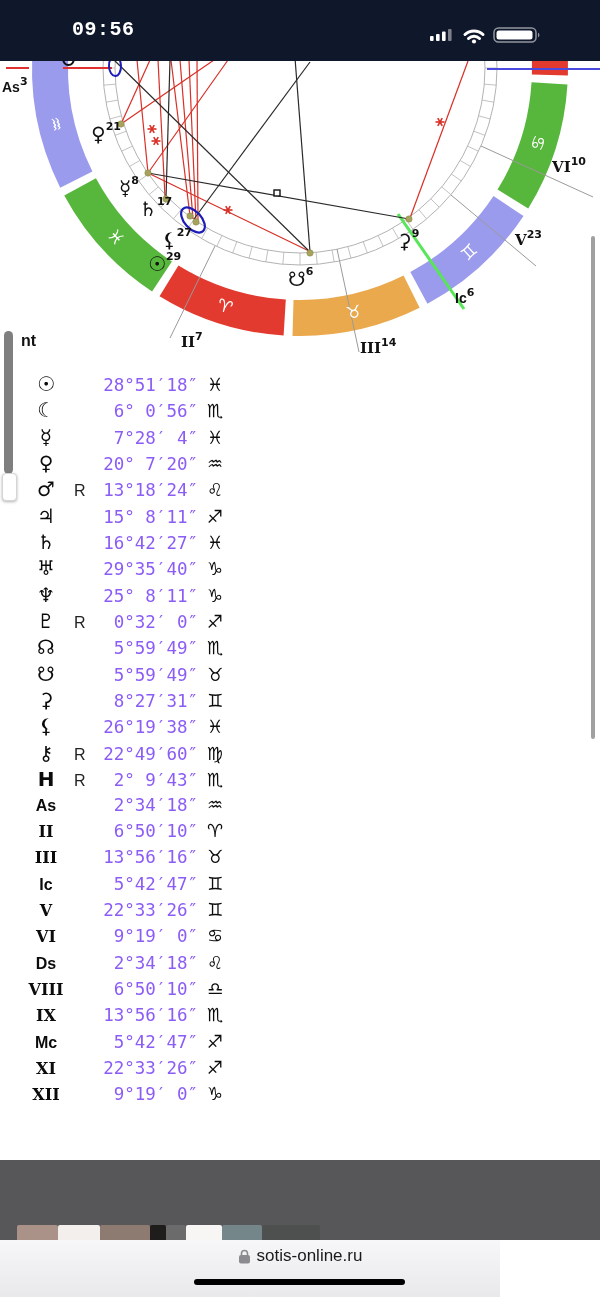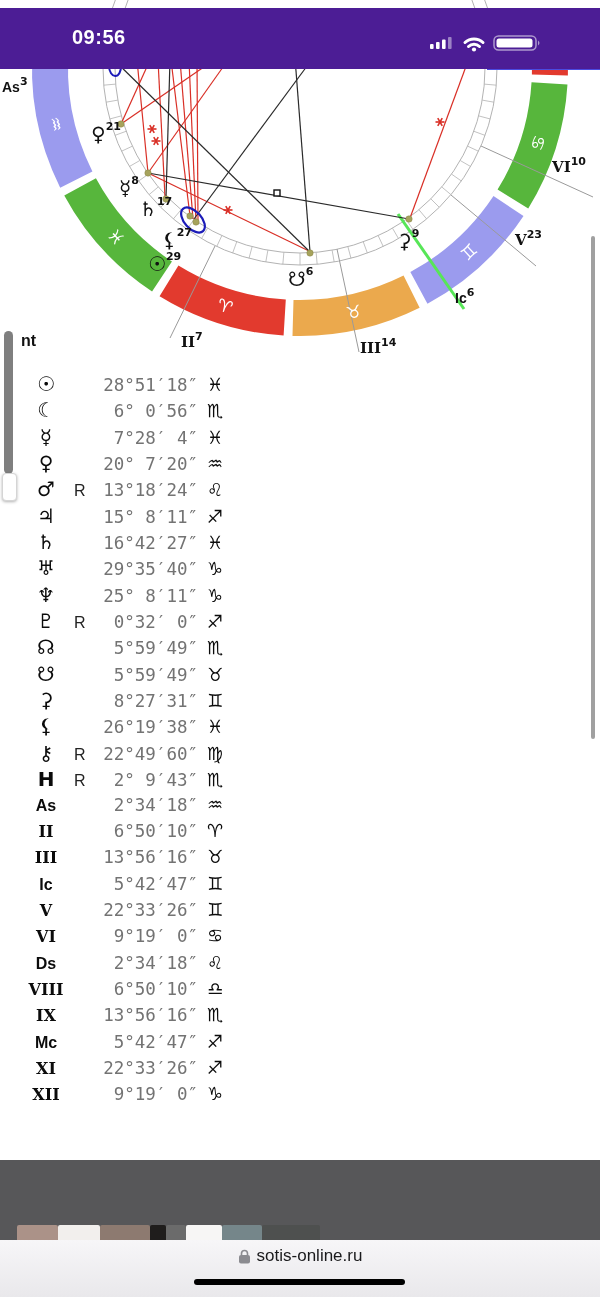--- a/index.html
+++ b/index.html
@@ -1,19 +1,19 @@
 <!DOCTYPE html>
 <html><head>
 <meta charset="utf-8">
 <style>
   html,body{margin:0;padding:0;}
   body{width:600px;height:1297px;position:relative;background:#fff;overflow:hidden;
        font-family:"Liberation Sans",sans-serif;}
   
-  .status-bar{position:absolute;left:0;top:8px;width:600px;height:61px;background:#4c1d95;z-index:50;}
+  .status-bar{position:absolute;left:0;top:0;width:600px;height:61px;background:#0f172a;z-index:50;font-family:Liberation Mono, monospace;}
   .status-time{position:absolute;left:72px;top:18px;color:#fff;font-size:20px;font-weight:600;letter-spacing:.5px;}
   .status-icons{position:absolute;left:428px;top:24px;}
   
   .chart-svg{position:absolute;left:0;top:0;z-index:1;}
   .planet-glyph{font-family:"DejaVu Sans",sans-serif;font-size:20px;font-weight:700;fill:#111;}
   .planet-sup{font-family:"DejaVu Sans",sans-serif;font-size:11px;font-weight:700;fill:#111;}
   .house-lbl-sans{font-family:"Liberation Sans",sans-serif;font-size:14px;font-weight:700;fill:#111;}
   .house-lbl-serif{font-family:"DejaVu Serif",serif;font-size:15px;font-weight:700;fill:#111;}
   .sign-glyph{font-family:"DejaVu Sans",sans-serif;font-size:17px;font-weight:700;fill:#fff;}
   
@@ -21,26 +21,26 @@
   .left-handle{position:absolute;left:2px;top:473px;width:13px;height:26px;background:#fff;border:1px solid #d5d5d5;border-radius:4px;box-shadow:0 1px 3px rgba(0,0,0,.3);z-index:10;}
   .left-label{position:absolute;left:21px;top:332px;font-size:16px;font-weight:700;color:#111;z-index:10;}
   .right-scrollbar{position:absolute;left:591px;top:236px;width:4px;height:503px;background:#8f8f8f;border-radius:2px;opacity:.85;z-index:10;}
   
   .pos-table{position:absolute;left:0;top:371px;width:420px;z-index:2;}
   .pos-row{display:flex;align-items:baseline;height:26.35px;padding-left:18px;}
   .cell-glyph{width:56px;text-align:center;font-family:"DejaVu Sans",sans-serif;font-size:20px;font-weight:700;color:#0b0b0b;line-height:26.35px;}
   .cell-glyph.house-sans{font-family:"Liberation Sans",sans-serif;font-size:16px;}
   .cell-glyph.house-serif{font-family:"DejaVu Serif",serif;font-size:16px;}
   .cell-retro{width:20px;font-size:16px;color:#222;font-family:"Liberation Sans",sans-serif;}
-  .cell-coord{width:104px;text-align:right;font-family:"DejaVu Sans Mono",monospace;font-size:17.5px;color:#737373;white-space:pre;}
+  .cell-coord{width:104px;text-align:right;font-family:"DejaVu Sans Mono",monospace;font-size:17.5px;color:#8b5cf6;white-space:pre;}
   .cell-sign{padding-left:9px;font-family:"DejaVu Sans",sans-serif;font-size:18px;font-weight:700;color:#0b0b0b;}
   
   .bottom-band{position:absolute;left:0;top:1160px;width:600px;height:80px;background:#575759;z-index:20;}
   .thumb-strip{position:absolute;top:65px;height:15px;border-radius:2px 2px 0 0;}
-  .safari-bar{position:absolute;left:0;top:1240px;width:600px;height:57px;z-index:30;
+  .safari-bar{position:absolute;left:0;top:1240px;width:500px;height:57px;z-index:30;
               background:linear-gradient(#f7f6f8,#e9e8eb);}
   .url-row{position:absolute;left:0;top:6px;width:600px;display:flex;justify-content:center;align-items:center;gap:6px;}
   .url-text{font-size:17px;color:#1a1a1c;}
   .home-indicator{position:absolute;left:194px;top:39px;width:211px;height:5.5px;background:#000;border-radius:3px;}
 </style>
 </head>
 <body>
 
 <div class="status-bar">
   <div class="status-time">09:56</div>

